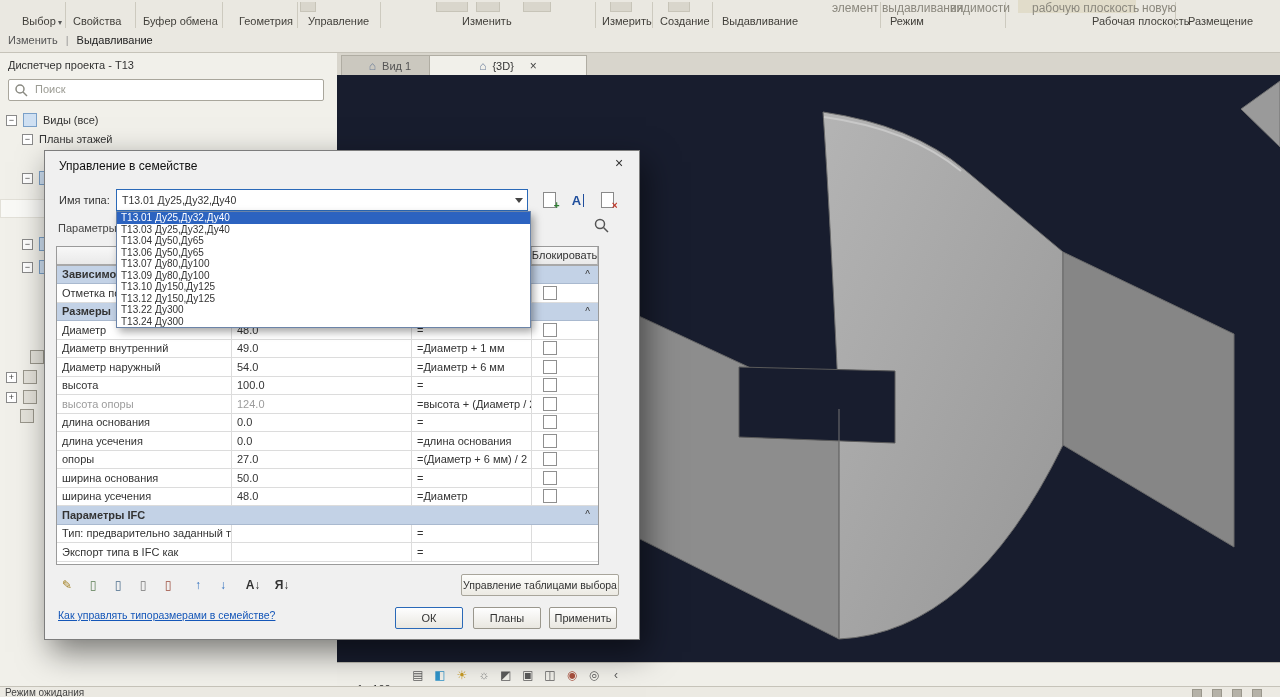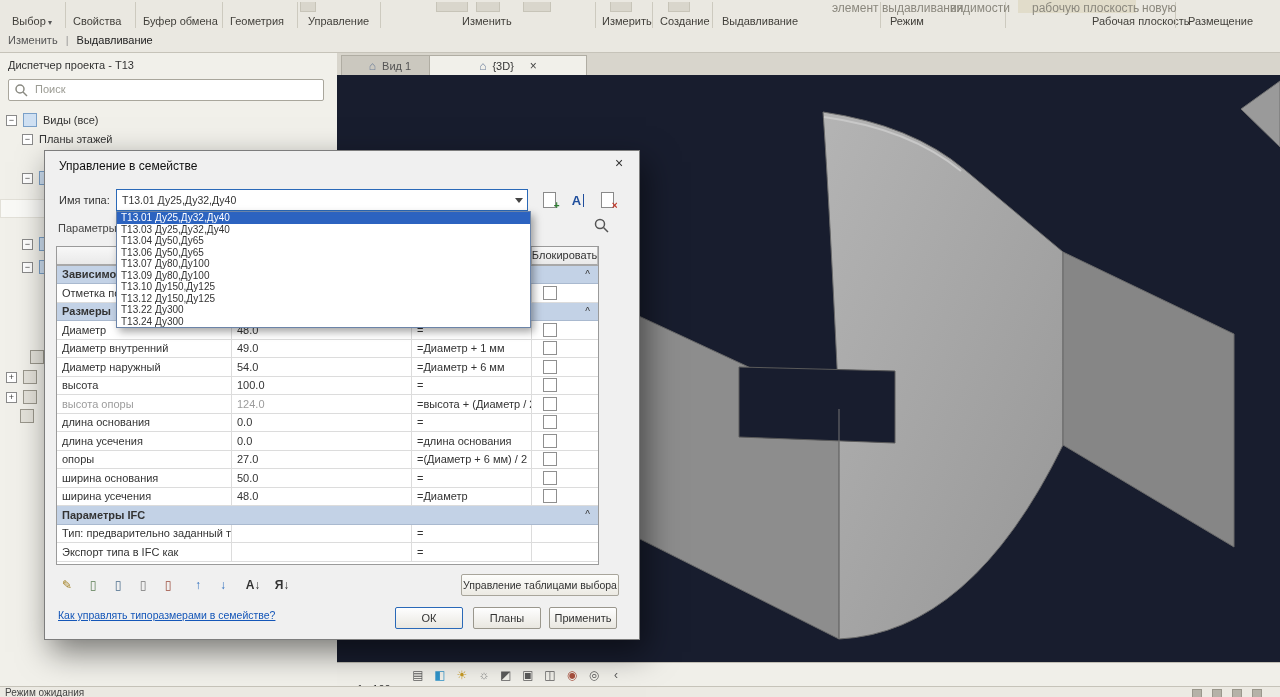--- a/index.html
+++ b/index.html
@@ -106,24 +106,24 @@
 <div class="app">
 
   <div id="ribbon">
     <div class="tanpatch"></div>
     <div class="iconfrag" style="left:300px;width:14px;"></div>
     <div class="iconfrag" style="left:436px;width:30px;"></div>
     <div class="iconfrag" style="left:476px;width:22px;"></div>
     <div class="iconfrag" style="left:523px;width:26px;"></div>
     <div class="iconfrag" style="left:610px;width:20px;"></div>
     <div class="iconfrag" style="left:668px;width:20px;"></div>
-  <span class="plabel" style="left: 4px; padding-left: 8px;">Выбор<span class="chv"> ▾</span></span>
+  <span class="plabel" style="left: 14px; padding-left: 8px;">Выбор<span class="chv"> ▾</span></span>
       <span class="plabel" style="left: 73px;">Свойства</span>
       <span class="plabel" style="left: 143px;">Буфер обмена</span>
-      <span class="plabel" style="left: 230px;">Геометрия</span>
+      <span class="plabel" style="left: 239px;">Геометрия</span>
       <span class="plabel" style="left: 308px;">Управление</span>
       <span class="plabel" style="left: 462px;">Изменить</span>
       <span class="plabel" style="left: 602px;">Измерить</span>
       <span class="plabel" style="left: 660px;">Создание</span>
       <span class="plabel" style="left: 722px;">Выдавливание</span>
       <span class="plabel" style="left: 890px;">Режим</span>
       <span class="plabel" style="left: 1092px;">Рабочая плоскость</span>
       <span class="plabel" style="left: 1188px;">Размещение</span>
       <div class="psep" style="left: 65px;"></div>
       <div class="psep" style="left: 135px;"></div>

